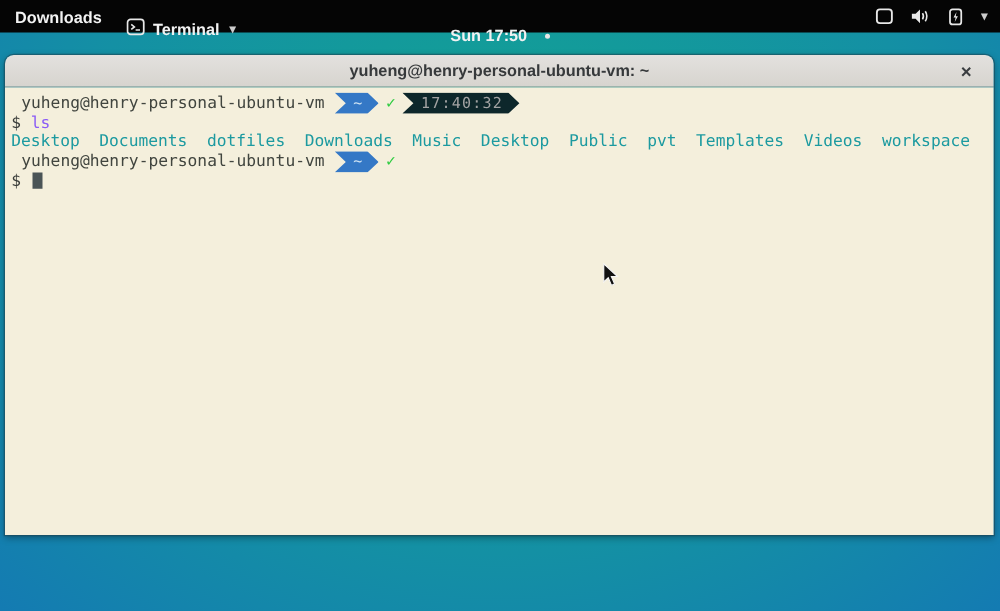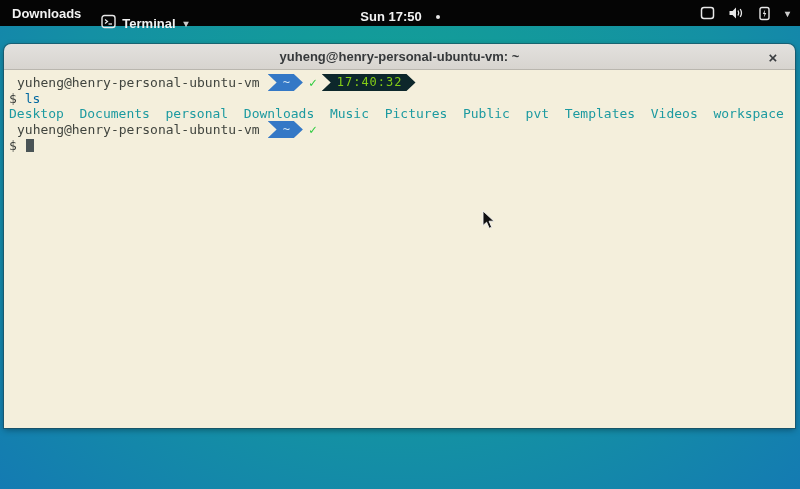--- a/index.html
+++ b/index.html
@@ -14,21 +14,21 @@
   .topbar {
     position:absolute; top:0; left:0; width:800px; height:26px;
     background:#050505; color:#f2f2f2; display:flex; align-items:center;
     font-size:13px; font-weight:600;
   }
   .tb-left { display:flex; align-items:center; gap:18px; padding-left:10px; }
   .activities { padding:0 2px; cursor:pointer; }
   .appmenu { display:flex; align-items:center; gap:6px; cursor:pointer;margin-top:20px; }
   .appmenu .caret { font-size:10px; color:#cccccc; margin-left:2px; }
   .tb-center {
-    position:absolute; left:0; right:0; top:0; height:33px;
+    position:absolute; left:0; right:0; top:12px; height:33px;
     display:flex; align-items:center; justify-content:center; gap:14px; pointer-events:none;
   }
   .notif-dot { width:4px; height:4px; border-radius:50%; background:#e8e8e8; }
   .tb-right { position:absolute; right:6px; top:0; height:26px; display:flex; align-items:center; gap:13px; padding-right:4px; }
   .tb-right svg { display:block; }
   .tb-right .caret { font-size:10px; color:#cccccc; }
 
   
   .window {
     position:absolute; left:4px; top:44px; width:791px; height:384px;
@@ -54,24 +54,24 @@
   }
   .tline { white-space:pre; line-height:15px; }
   .promptline { display:flex; align-items:center; height:17px; line-height:17px; }
   .tuser { color:#41453f; margin-left:8px; }
   .pl {
     display:inline-block; height:17px; line-height:17px; font-size:12px;
     padding:0 13px 0 15px;
     clip-path: polygon(0 0, calc(100% - 9px) 0, 100% 50%, calc(100% - 9px) 100%, 0 100%, 9px 50%);
   }
   .pl-blue { background:#3478c6; color:#cfe4f4; margin-left:8px; }
-  .pl-dark { background:#0d272b; color:#84cc16; letter-spacing:1px;text-align:right; }
+  .pl-dark { background:#0d272b; color:#a3a3a3; letter-spacing:1px;text-align:right; }
   .check { color:#2ecc40; font-weight:700; margin:0 5px 0 6px; }
   .dollar { color:#3a3d3a; }
-  .cmd { color:#0369a1; }
+  .cmd { color:#8b5cf6; }
   .dirs { color:#1c9aa0; }
   .cursor-block { display:inline-block; width:8px; height:13px; background:#4a5456; vertical-align:-2px; margin-left:1px; }
 
   
   .pointer { position:absolute; left:482px; top:210px; }
 </style>
 </head>
 <body>
 
 <div class="screen">
@@ -127,21 +127,21 @@
 
       <div class="promptline">
         <span class="tuser">yuheng@henry-personal-ubuntu-vm</span>
         <span class="pl pl-blue">~</span>
         <span class="check">✓</span>
         <span class="pl pl-dark">17:40:32</span>
       </div>
 
       <div class="tline"><span class="dollar">$</span><span> </span><span class="cmd">ls</span></div>
 
-      <div class="tline dirs">Desktop  Documents  personal  Downloads  Music  Pictures  Public  pvt  Templates  Videos  workspace</div>
+      <div class="tline dirs">Desktop  Documents  dotfiles  Downloads  Music  Desktop  Public  pvt  Templates  Videos  workspace</div>
 
       <div class="promptline">
         <span class="tuser">yuheng@henry-personal-ubuntu-vm</span>
         <span class="pl pl-blue">~</span>
         <span class="check">✓</span>
       </div>
 
       <div class="tline"><span class="dollar">$</span><span> </span><span class="cursor-block"></span></div>
 
     </div>

